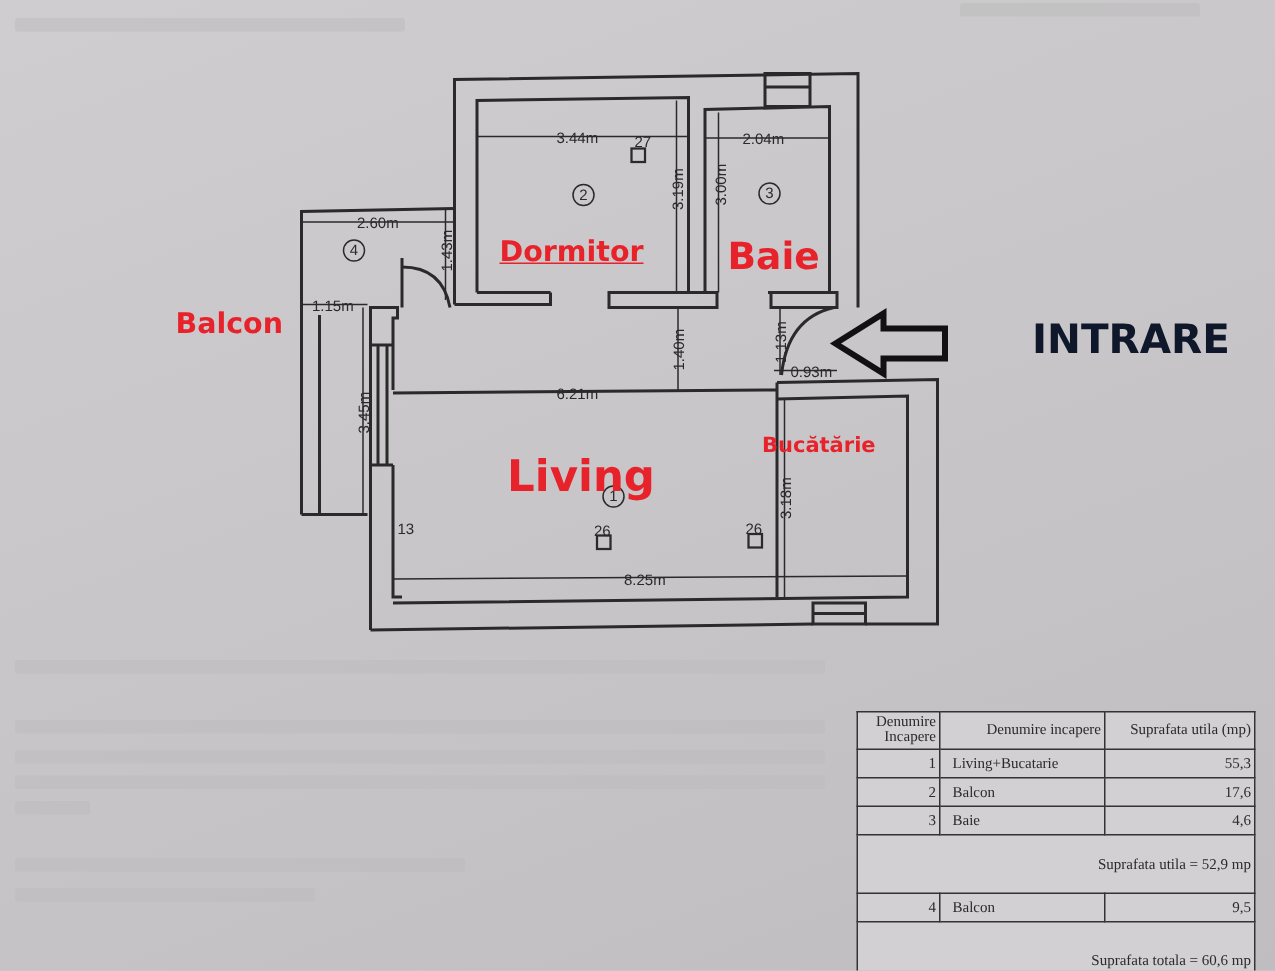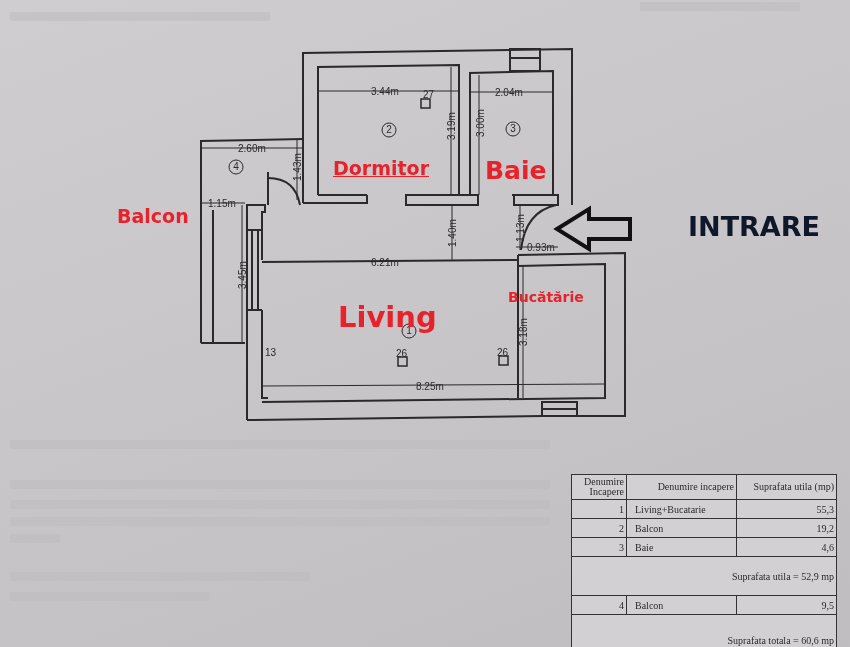--- a/index.html
+++ b/index.html
@@ -149,21 +149,21 @@
     <th>Suprafata utila (mp)</th>
   </tr>
   <tr>
     <td>1</td>
     <td class="name">Living+Bucatarie</td>
     <td>55,3</td>
   </tr>
   <tr>
     <td>2</td>
     <td class="name">Balcon</td>
-    <td>19,2</td>
+    <td>17,6</td>
   </tr>
   <tr>
     <td>3</td>
     <td class="name">Baie</td>
     <td>4,6</td>
   </tr>
   <tr>
     <td colspan="3" class="sum">Suprafata utila = 52,9 mp</td>
   </tr>
   <tr>

